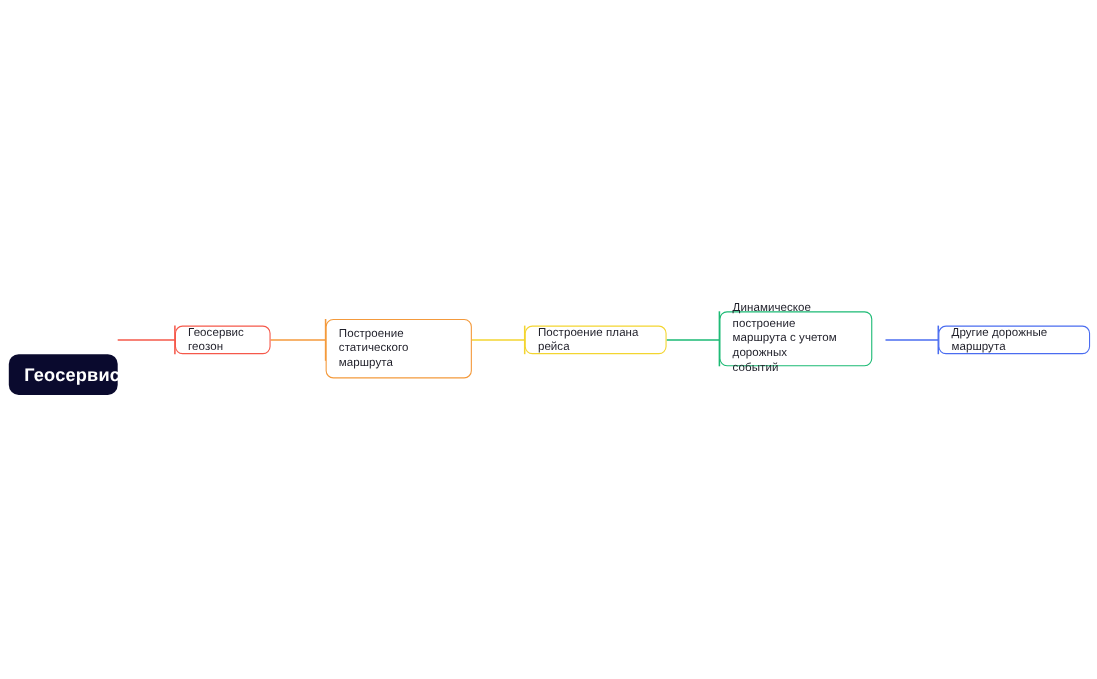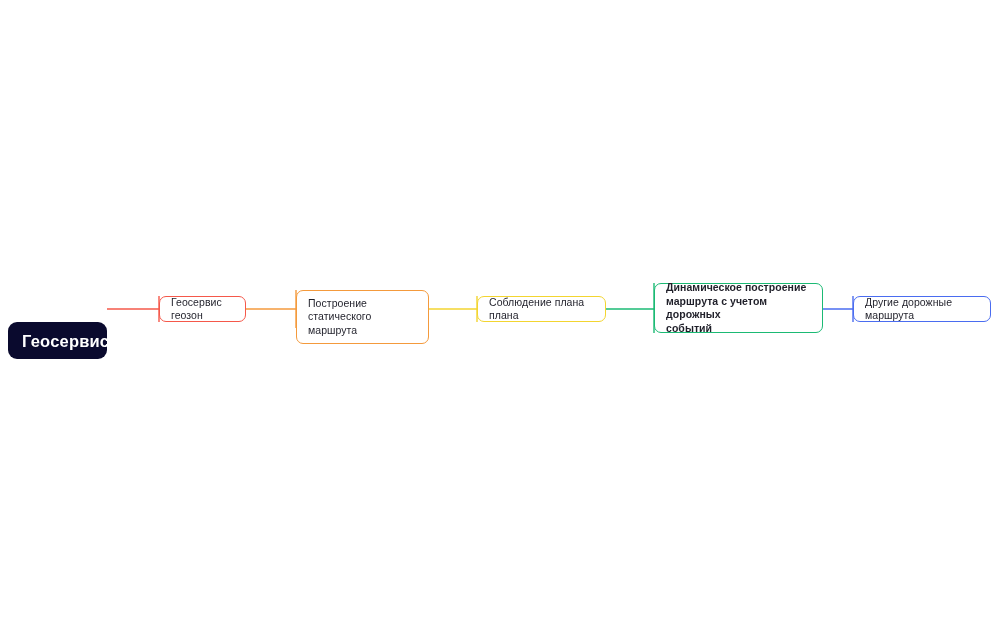--- a/index.html
+++ b/index.html
@@ -98,23 +98,23 @@
         <span class="node-label">Геосервис</span>
       </div>
       <div class="node" style="left: 159px; top: 296px; width: 87px; height: 26px; border-color: rgb(245, 88, 74); color: rgb(31, 31, 41);">
         <span class="node-label">Геосервис геозон</span>
       </div>
       <div class="node" style="left: 296px; top: 290px; width: 133px; height: 54px; border-color: rgb(244, 154, 60); color: rgb(31, 31, 41);">
         <span class="node-label">Построение статического
 маршрута</span>
       </div>
       <div class="node" style="left: 477px; top: 296px; width: 129px; height: 26px; border-color: rgb(243, 213, 48); color: rgb(31, 31, 41);">
-        <span class="node-label">Соблюдение плана плана</span>
+        <span class="node-label">Построение плана рейса</span>
       </div>
-      <div class="node" style="left: 654px; top: 283px; width: 169px; height: 50px; border-color: rgb(27, 186, 116); color: rgb(31, 31, 41); font-weight: bold;">
+      <div class="node" style="left: 654px; top: 283px; width: 139px; height: 50px; border-color: rgb(27, 186, 116); color: rgb(31, 31, 41);">
         <span class="node-label">Динамическое построение
 маршрута с учетом дорожных
 событий</span>
       </div>
       <div class="node" style="left: 853px; top: 296px; width: 138px; height: 26px; border-color: rgb(74, 108, 240); color: rgb(31, 31, 41);">
         <span class="node-label">Другие дорожные маршрута</span>
       </div>
     </div>
 
 </div>

